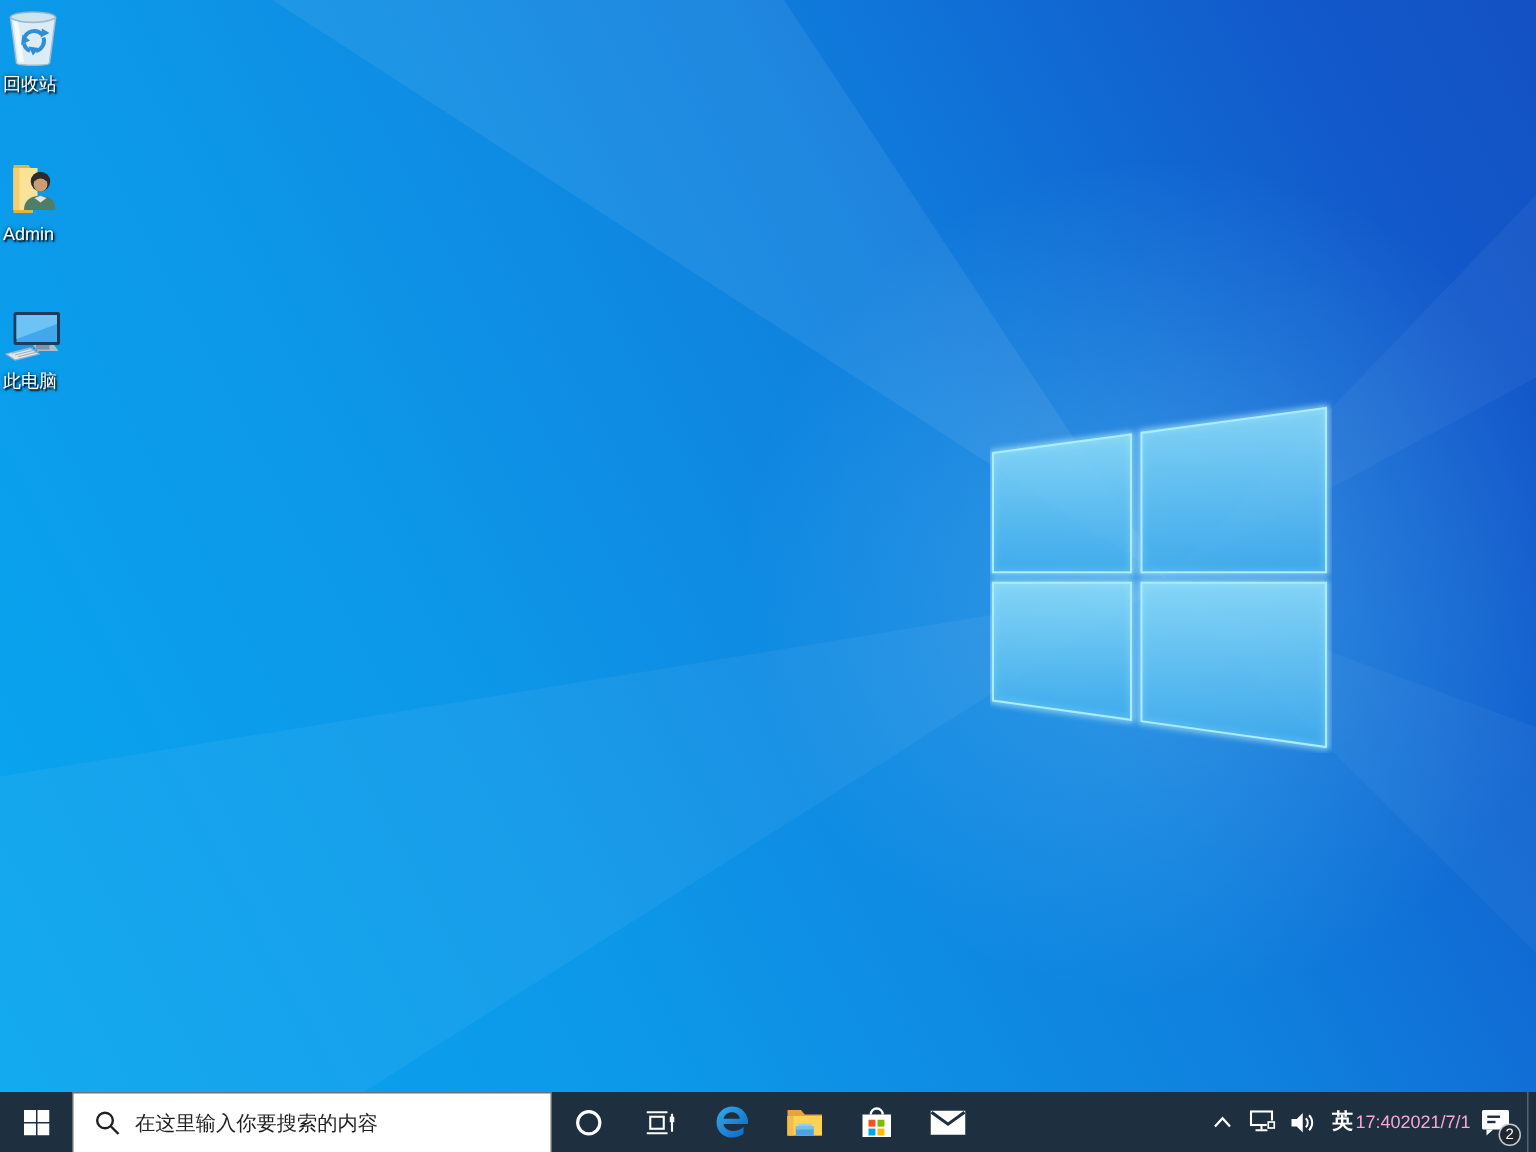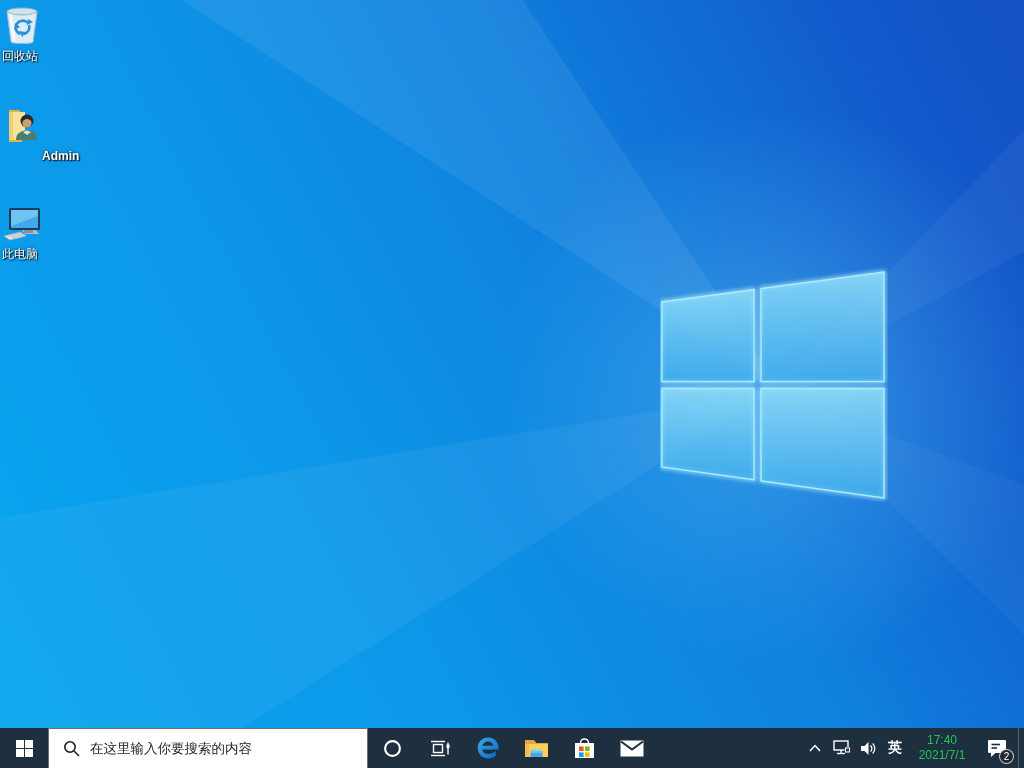--- a/index.html
+++ b/index.html
@@ -18,35 +18,35 @@
   .glow { position:absolute; inset:0;
     background:radial-gradient(circle at 774px 386px, rgba(150,225,255,0.30) 0px, rgba(150,225,255,0.12) 160px, rgba(150,225,255,0) 280px); }
   .win-logo { position:absolute; left:660px; top:266px; width:228px; height:236px; }
 
   
   .desktop-icons { position:absolute; left:2px; top:4px; width:74px; }
   .dicon { position:absolute; left:0; width:74px; display:flex; flex-direction:column; align-items:flex-start; cursor:default; }
   .dicon .ic { width:40px; height:40px; display:flex; align-items:center; justify-content:center; }
   .dicon .lbl { margin-top:3px; font-size:12px; color:#fff; text-align:center; line-height:14px;
     text-shadow:1px 1px 1px rgba(0,0,0,0.9), 0 0 3px rgba(0,0,0,0.7); }
-  .dicon.admin .lbl { font-weight:bold;margin-left:40px; }
+  .dicon.admin .lbl { font-weight:normal; }
 
   
   .taskbar { position:absolute; left:0; bottom:0; width:1024px; height:40px; background:#1e2f3f; display:flex; align-items:center;margin-top:48px; }
   .tb-btn { width:48px; height:40px; display:flex; align-items:center; justify-content:center; flex:0 0 auto; }
   .search-box { flex:0 0 auto; width:320px; height:40px; background:#ffffff; border:1px solid #707070; border-bottom:none;
     display:flex; align-items:center; padding-left:14px; }
   .search-box input { border:none; outline:none; font-size:13.5px; color:#1f1f1f; width:260px; margin-left:10px;
     font-family:"Liberation Sans", sans-serif; background:transparent; }
   .search-box input::placeholder { color:#1f1f1f; opacity:1; }
 
   .tray { margin-left:auto; display:flex; align-items:stretch; }
   .tray-btn { height:40px; display:flex; align-items:center; justify-content:center; flex:0 0 auto; }
   .ime { width:26px; color:#fff; font-size:14px; font-weight:bold; }
-  .clock { width:68px; flex-direction:column; color:#22c55e; font-size:12px; line-height:15px; text-align:center; }
+  .clock { width:68px; flex-direction:row; color:#f9a8d4; font-size:12px; line-height:15px; text-align:center; }
   .action-center { width:42px; position:relative; }
   .badge { position:absolute; right:4px; bottom:4px; width:15px; height:15px; border-radius:50%;
     background:#1f2731; border:1px solid rgba(255,255,255,0.75); color:#fff; font-size:10px;
     display:flex; align-items:center; justify-content:center; }
   .show-desktop { width:6px; height:40px; border-left:1px solid #56646f; }
 </style>
 </head>
 <body>
 
 <div id="screen">

